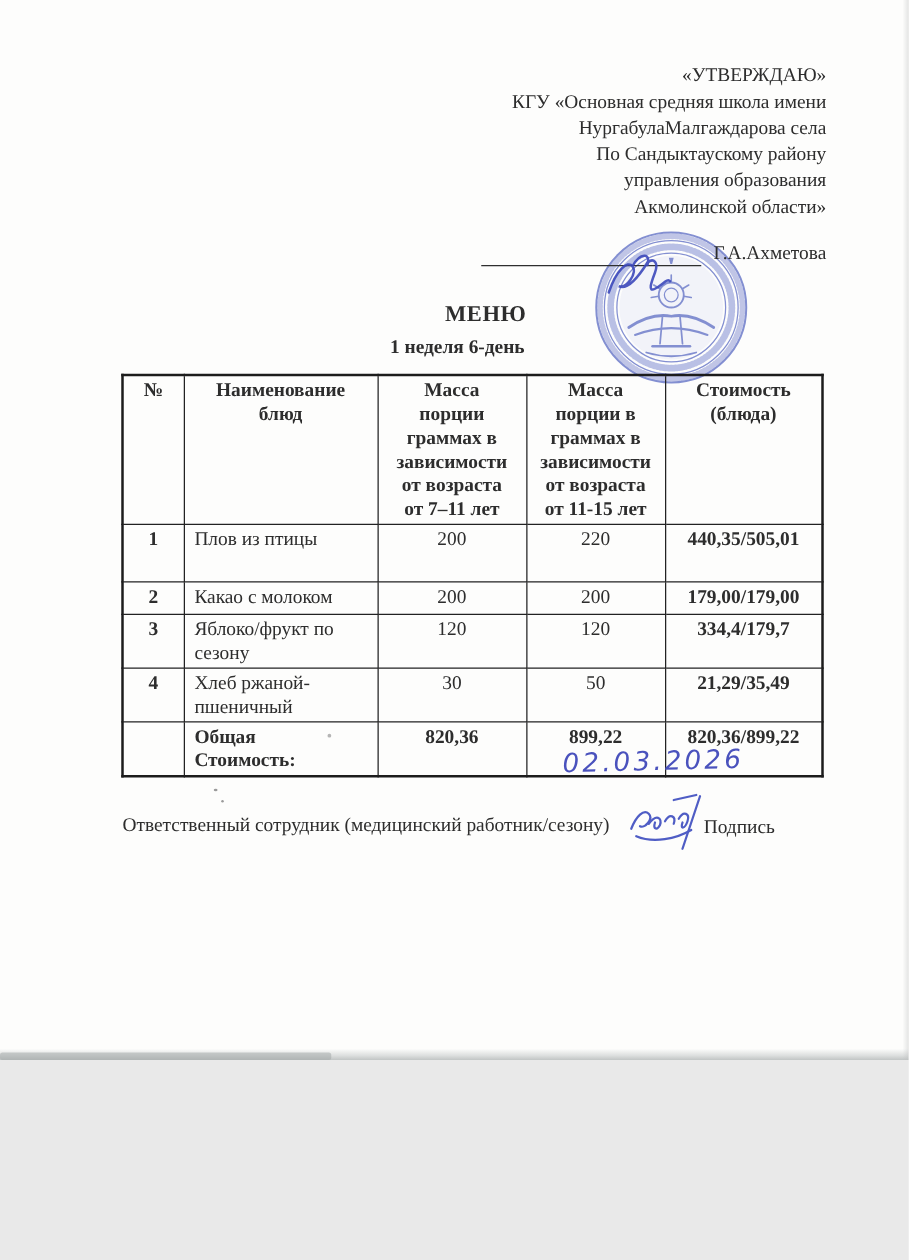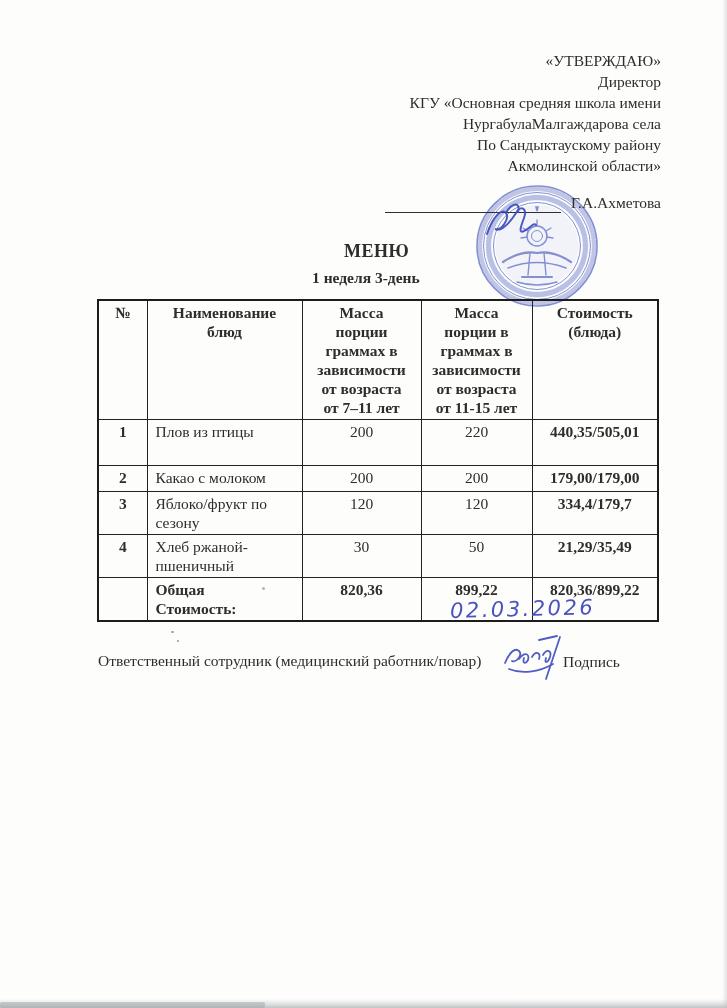--- a/index.html
+++ b/index.html
@@ -1,35 +1,35 @@
 <!DOCTYPE html>
 <html><head>
 <meta charset="utf-8">
 <style>
   html,body{margin:0;padding:0;background:#e9e9e9;}
   .page{
     position:relative;
-    width:727px;height:1008px;
+    width:727px;height:848px;
     margin:0 auto;
     background:#fdfdfc;
     overflow:hidden;
     font-family:"Liberation Serif","DejaVu Serif",serif;
     color:#2d2d2d;
   }
   
   .approval{
     position:absolute;top:50px;right:66px;
     text-align:right;font-size:15.5px;line-height:21px;
     z-index:3;
   }
   .approval .line{white-space:nowrap;}
   .sig-row{display:flex;justify-content:flex-end;align-items:flex-end;gap:10px;height:21px;margin-top:16px;}
   .sig-line{display:inline-block;width:176px;height:15px;border-bottom:1.5px solid #2f2f2f;}
   
-  .doc-title{position:absolute;left:344px;top:241px;font-size:18px;font-weight:bold;letter-spacing:.5px;z-index:3;}
+  .doc-title{position:absolute;left:356px;top:241px;font-size:18px;font-weight:bold;letter-spacing:.5px;z-index:3;}
   .doc-subtitle{position:absolute;left:312px;top:269px;font-size:15.5px;font-weight:bold;z-index:3;}
   
   .menu-table{
     position:absolute;left:97px;top:299px;width:560px;
     border-collapse:collapse;table-layout:fixed;
     font-size:15.5px;z-index:3;
   }
   .menu-table th,.menu-table td{
     border:1.6px solid #222;
     vertical-align:top;
@@ -104,41 +104,41 @@
       <path d="M36,86 Q54,74 70,77 Q86,74 104,86" stroke-width="2.2"></path>
       <path d="M41,92 Q70,81 99,92" stroke-width="1.6"></path>
       <path d="M63,77 L61,99 M77,77 L79,99" stroke-width="1.4"></path>
       <path d="M55,101 L85,101" stroke-width="2"></path>
       <path d="M50,106 Q70,112 90,106" stroke-width="1.4"></path>
     </g>
   </svg>
 
   <div class="approval">
     <div class="line">«УТВЕРЖДАЮ»</div>
-    <div class="line">Директор</div>
     <div class="line">КГУ «Основная средняя школа имени</div>
     <div class="line">НургабулаМалгаждарова села</div>
     <div class="line">По Сандыктаускому району</div>
+    <div class="line">управления образования</div>
     <div class="line">Акмолинской области»</div>
     <div class="sig-row">
       <span class="sig-line"></span>
       <span>Г.А.Ахметова</span>
     </div>
   </div>
 
   <svg class="signature-top" width="56" height="44" viewBox="0 0 56 44">
     <g stroke="#3c49bb" stroke-width="2" fill="none" stroke-linecap="round" opacity="0.9">
       <path d="M4,34 C10,16 19,8 23,13 C27,19 18,31 12,29 C20,33 30,18 35,10"></path>
       <path d="M23,13 C29,2 38,2 35,12"></path>
       <path d="M35,10 C40,6 44,10 41,18 C38,26 35,34 41,31 C47,28 51,22 53,25"></path>
     </g>
   </svg>
 
   <div class="doc-title">МЕНЮ</div>
-  <div class="doc-subtitle">1 неделя 3-день</div>
+  <div class="doc-subtitle">1 неделя 6-день</div>
 
   <table class="menu-table">
     <colgroup>
       <col class="col-num">
         <col class="col-dish">
         <col class="col-m1">
         <col class="col-m2">
         <col class="col-cost">
     </colgroup>
     <tbody>
@@ -197,21 +197,21 @@
 Стоимость:</td>
       <td class="c b">820,36</td>
       <td class="c b">899,22</td>
       <td class="c b">820,36/899,22</td>
     </tr>
   </tbody>
     </table>
 
   <div class="hand-date">02.03.2026</div>
 
-  <div class="footer-text">Ответственный сотрудник (медицинский работник/повар)</div>
+  <div class="footer-text">Ответственный сотрудник (медицинский работник/сезону)</div>
   <svg class="footer-sig" width="64" height="50" viewBox="0 0 64 50">
     <g stroke="#4150c0" stroke-width="1.8" fill="none" stroke-linecap="round" opacity="0.92">
       <path d="M4,30 C8,20 14,14 18,18 C22,22 15,30 11,28"></path>
       <path d="M18,26 C24,18 29,21 27,27 C25,31 21,31 23,25"></path>
       <path d="M31,24 C35,17 40,20 38,26"></path>
       <path d="M42,22 C46,15 51,18 49,24 C47,30 43,31 45,25"></path>
       <path d="M8,36 C22,42 40,38 52,31"></path>
       <path d="M59,4 L45,46"></path>
       <path d="M38,7 L56,3"></path>
     </g>

